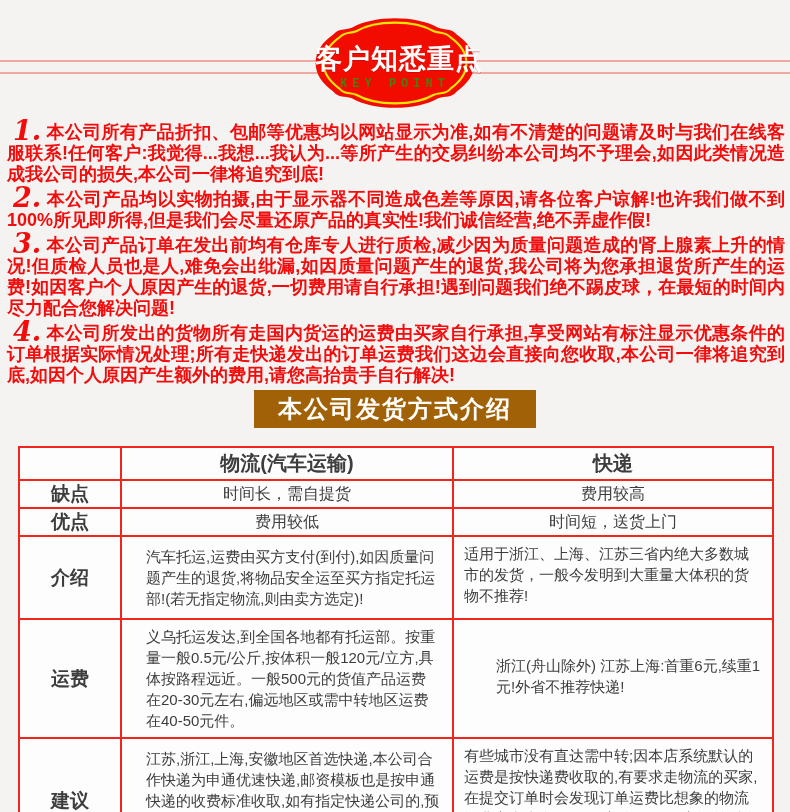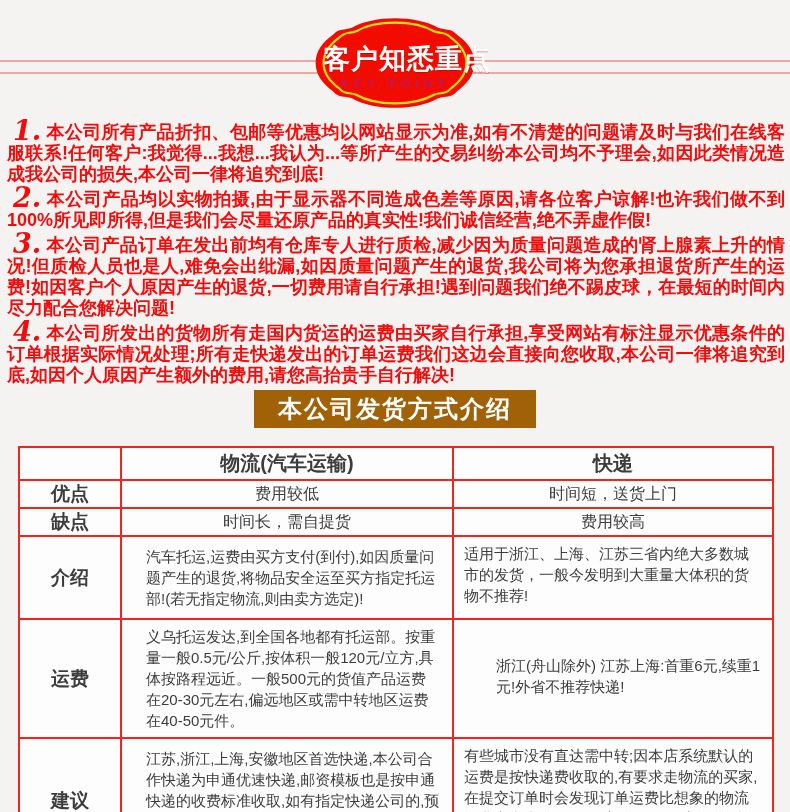--- a/index.html
+++ b/index.html
@@ -17,28 +17,29 @@
     position:absolute; left:0; width:790px; height:2px;
     background:#efa9a1;
   }
   .rule1 { top:60px; }
   .rule2 { top:72px; }
 
   
   .badge { position:absolute; left:297px; top:11px; width:196px; height:104px; }
   .badge svg { position:absolute; left:0; top:0; }
   .badge-title {
-    position:absolute; left:12px; top:30px; width:100%;
+    position:absolute; left:4px; top:30px; width:100%;
     text-align:center; color:#ffffff; font-size:27px; font-weight:bold;
     letter-spacing:1px; text-shadow:0 1px 0 rgba(150,0,0,.35);
   }
   .badge-sub {
     position:absolute; left:0; top:66px; width:100%;
-    text-align:center; color:#be185d; font-size:12px; font-weight:bold;
+    text-align:center; color:#4d7c0f; font-size:12px; font-weight:bold;
     letter-spacing:5px;
+    font-family:Liberation Mono, monospace;
   }
 
   
   .notices {
     position:absolute; left:7px; top:121px; width:778px;
     color:#f20c0c; font-weight:bold; font-size:18px; line-height:21px;
     text-align:justify;
   }
   .notice { margin-bottom:3px; }
   .notice .num {
@@ -130,28 +131,28 @@
       <col style="width:332px">
       <col style="width:320px">
     </colgroup>
     <tbody>
       <tr class="head">
         <th></th>
         <th>物流(汽车运输)</th>
         <th>快递</th>
       </tr>
       <tr class="r-short">
+        <th class="rowlabel">缺点</th>
+        <td>时间长，需自提货</td>
+        <td>费用较高</td>
+      </tr>
+      <tr class="r-short">
         <th class="rowlabel">优点</th>
         <td>费用较低</td>
         <td>时间短，送货上门</td>
-      </tr>
-      <tr class="r-short">
-        <th class="rowlabel">缺点</th>
-        <td>时间长，需自提货</td>
-        <td>费用较高</td>
       </tr>
       <tr class="r-intro">
         <th class="rowlabel">介绍</th>
         <td class="body">汽车托运,运费由买方支付(到付),如因质量问题产生的退货,将物品安全运至买方指定托运部!(若无指定物流,则由卖方选定)!</td>
         <td class="body express">适用于浙江、上海、江苏三省内绝大多数城市的发货，一般今发明到大重量大体积的货物不推荐!</td>
       </tr>
       <tr class="r-fee">
         <th class="rowlabel">运费</th>
         <td class="body">义乌托运发达,到全国各地都有托运部。按重量一般0.5元/公斤,按体积一般120元/立方,具体按路程远近。一般500元的货值产品运费在20-30元左右,偏远地区或需中转地区运费在40-50元件。</td>
         <td class="body express pad">浙江(舟山除外)  江苏上海:首重6元,续重1元!外省不推荐快递!</td>

